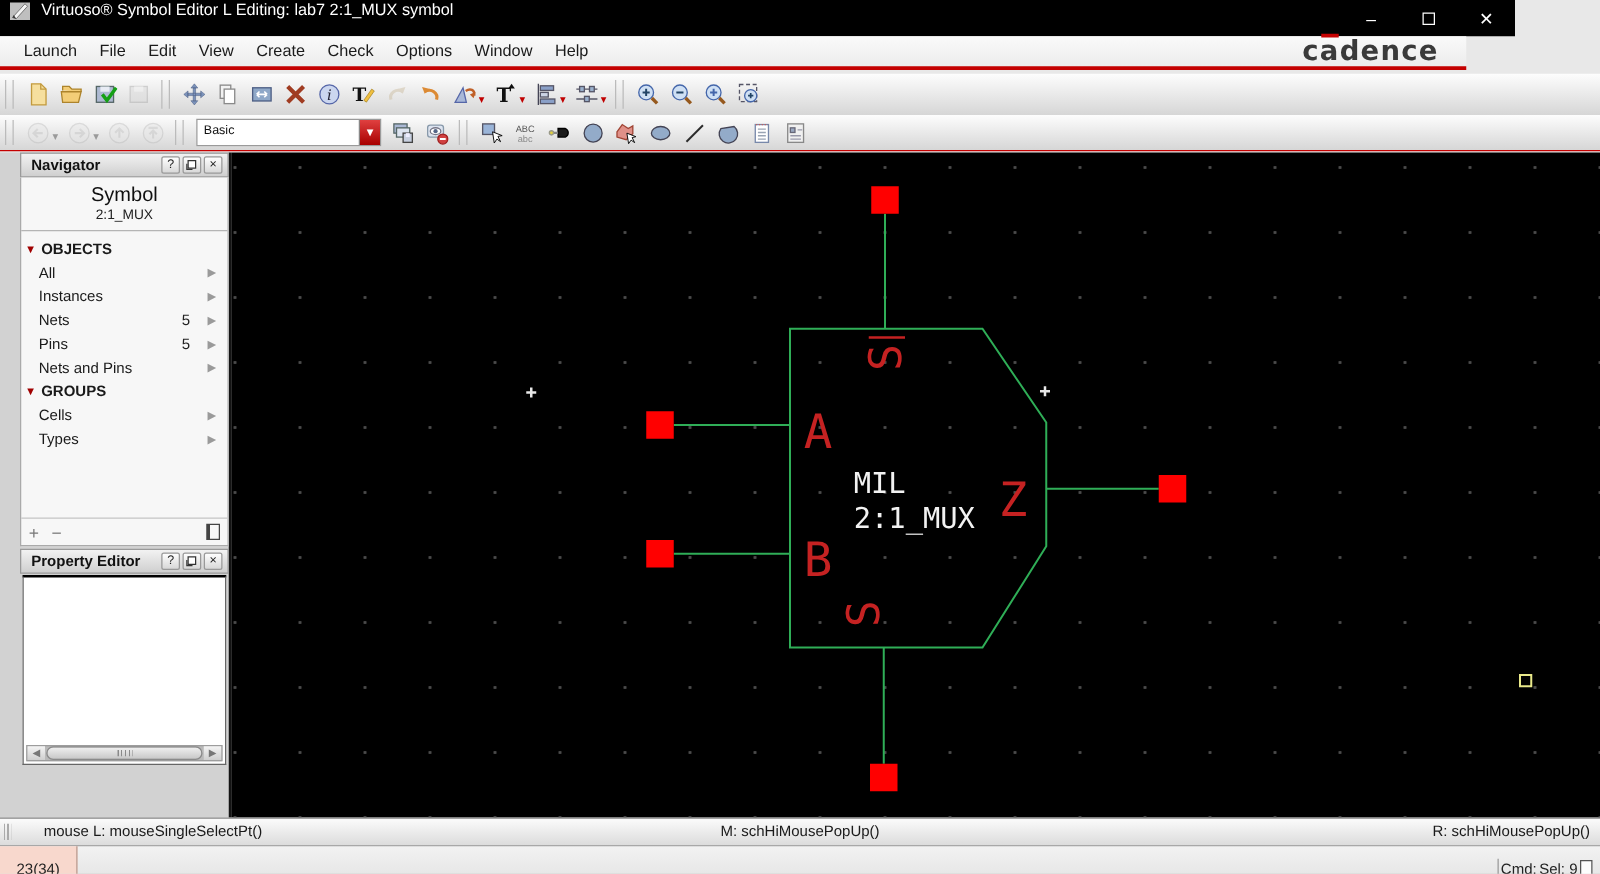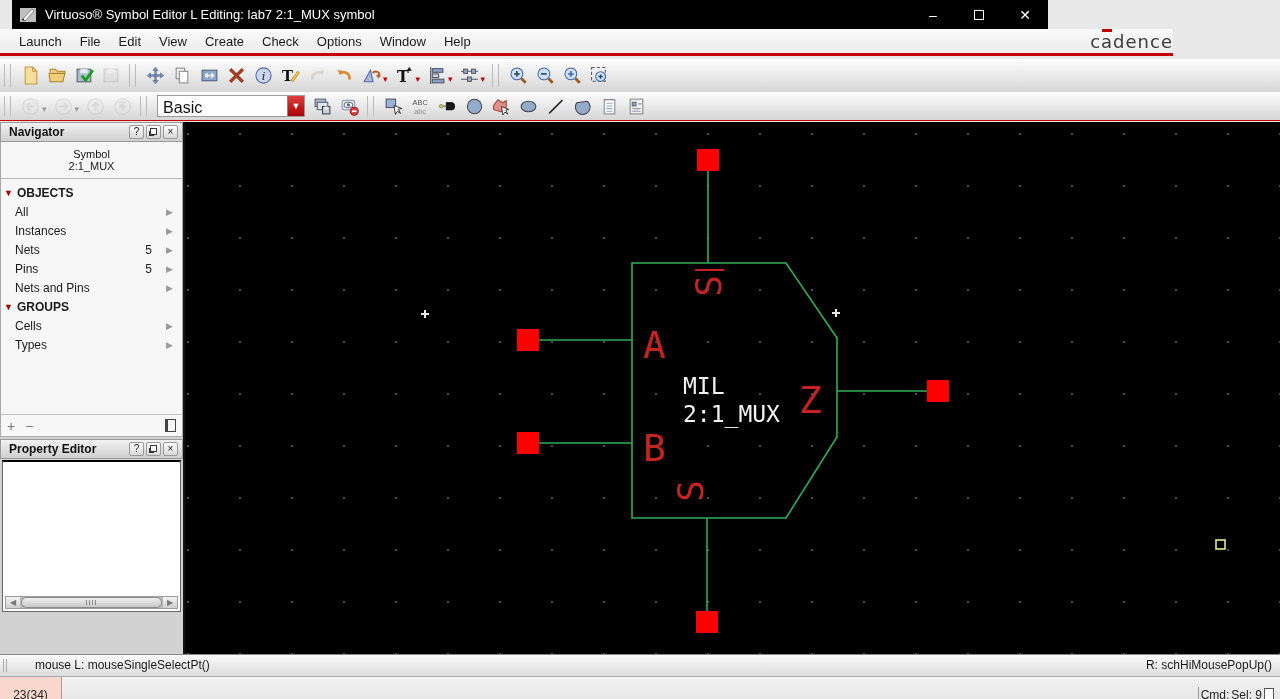--- a/index.html
+++ b/index.html
@@ -2,58 +2,58 @@
 <html><head>
 <meta charset="utf-8">
 <style>
   * { margin:0; padding:0; box-sizing:border-box; }
   html,body { width:1280px; height:699px; overflow:hidden; }
   body { font-family:"Liberation Sans", sans-serif; background:#d4d0c8; position:relative; }
 
   .window { position:absolute; inset:0; background:#e8e8e8; }
 
   
-  .titlebar { position:absolute; left:12px; top:0; width:1036px; height:29px; background:#000; display:flex; align-items:center; }
+  .titlebar { position:absolute; left:0; top:0; width:1212px; height:29px; background:#000; display:flex; align-items:flex-start; }
   .app-icon { width:18px; height:18px; margin:0 8px 0 7px; }
   .title-text { color:#fff; font-size:13px; }
   .win-controls { margin-left:auto; display:flex; height:100%; }
   .win-btn { width:46px; height:100%; color:#fff; display:flex; align-items:center; justify-content:center; font-size:14px; cursor:default; }
   .win-btn .box { width:10px; height:10px; border:1.5px solid #fff; display:block; }
 
   
   .menubar { position:absolute; left:0; top:29px; width:1173px; height:27px; background:linear-gradient(#fafafa,#ececec); display:flex; align-items:center; padding-left:10px; border-bottom:3px solid #c40000; }
   .menu-item { font-size:13px; color:#1a1a1a; padding:4px 9px; }
-  .brand { margin-left:auto; margin-right:0; font-size:18px; font-weight:normal; letter-spacing:1px; color:#3a3a3a; font-family:"DejaVu Sans", sans-serif; }
+  .brand { margin-left:auto; margin-right:22px; font-size:22px; font-weight:bold; letter-spacing:1px; color:#3a3a3a; font-family:"DejaVu Sans", sans-serif; }
   .brand .a-bar { position:relative; }
   .brand .a-bar::before { content:""; position:absolute; left:1px; right:1px; top:-2px; height:3px; background:#c40000; }
 
   
   .toolbar { position:absolute; left:0; width:1280px; display:flex; align-items:center; background:linear-gradient(#fdfdfd,#d6d6d6); }
   .tb1 { top:59px; height:33px; }
   .tb2 { top:92px; height:29px; border-bottom:1px solid #c40000; }
   .tb-sep { width:7px; height:70%; border-left:1px solid #bbb; border-right:1px solid #bbb; margin:0 6px 0 4px; }
   .tbtn { width:27px; height:26px; display:flex; align-items:center; justify-content:center; border-radius:2px; }
   .tbtn svg { width:19px; height:19px; }
   .tbtn.disabled { opacity:.45; }
   .caret { font-size:9px; color:#c00000; margin:6px 3px 0 -2px; }
   .caret.gray { color:#9a9a9a; }
   .combo { display:flex; width:148px; height:22px; border:1px solid #9a9a9a; background:#fff; margin:0 4px; }
-  .combo .val { flex:1; font-size:16px; padding:3px 5px; color:#111; }
+  .combo .val { flex:1; font-size:10px; padding:3px 5px; color:#111; }
   .combo .btn { width:17px; background:linear-gradient(#e04040,#a80000); color:#fff; font-size:9px; display:flex; align-items:center; justify-content:center; border-left:1px solid #888; }
 
   
-  .dock { position:absolute; left:0; top:122px; width:185px; height:532px; background:#d2d2d2; border-right:2px solid #141414; }
+  .dock { position:absolute; left:0; top:122px; width:185px; height:532px; background:#d2d2d2; border-right:2px solid #141414;padding-left:16px; }
   .panel-title { height:20px; background:linear-gradient(#f2f2f2,#cfcfcf); border:1px solid #9a9a9a; display:flex; align-items:center; padding:0 4px 0 8px; }
   .panel-title .t { font-size:12px; font-weight:bold; color:#111; flex:1; }
   .ptb { width:15px; height:14px; border:1px solid #999; background:linear-gradient(#fefefe,#d8d8d8); font-size:10px; line-height:12px; text-align:center; color:#222; margin-left:2px; border-radius:2px; }
   .ptb .inner-box { display:block; width:7px; height:7px; border:1px solid #333; margin:2px auto 0; background:#fff; box-shadow:-2px 2px 0 -1px #333; }
 
   .nav-body { background:#f7f7f7; border:1px solid #aaa; border-top:none; height:295px; position:relative; }
   .nav-head { text-align:center; padding:6px 0 6px; border-bottom:1px solid #b5b5b5; }
-  .nav-head .h1 { font-size:11px; color:#111; }
+  .nav-head .h1 { font-size:16px; color:#111; }
   .nav-head .h2 { font-size:11px; color:#222; }
   .tree { padding-top:4px; }
   .tree-row { display:flex; align-items:center; height:19px; font-size:12px; color:#1a1a1a; padding:0 6px 0 14px; }
   .tree-row.section { font-weight:bold; padding-left:3px; }
   .tri { color:#a00000; font-size:9px; margin-right:4px; }
   .tree-row .lbl { flex:1; }
   .tree-row .cnt { font-size:12px; color:#222; margin-right:14px; }
   .tree-row .arr { color:#9a9a9a; font-size:9px; width:10px; }
   .nav-foot { position:absolute; left:0; right:0; bottom:0; height:22px; display:flex; align-items:center; padding:0 6px; border-top:1px solid #c5c5c5; }
   .nav-foot .pm { color:#777; font-size:14px; margin-right:10px; }
@@ -483,20 +483,21 @@
           <line x1="651" y1="187" x2="651" y2="195"></line>
       </g>
 
       <rect x="1031" y="418" width="9" height="9" fill="none" stroke="#e9e98a" stroke-width="1.6"></rect>
     </svg>
   </div>
 
   <div class="statusbar">
     <span class="grip"></span>
     <span class="sb-left">mouse L: mouseSingleSelectPt()</span>
+    <span class="sb-mid">M: schHiMousePopUp()</span>
     <span class="sb-right">R: schHiMousePopUp()</span>
   </div>
 
   <div class="bottombar">
     <span class="ws-tab">23(34)</span>
     <span class="bb-right">
       <span class="bb-div"></span>
       <span>Cmd:</span>
       <span>Sel: 9</span>
       <span class="cmd-box"></span>

